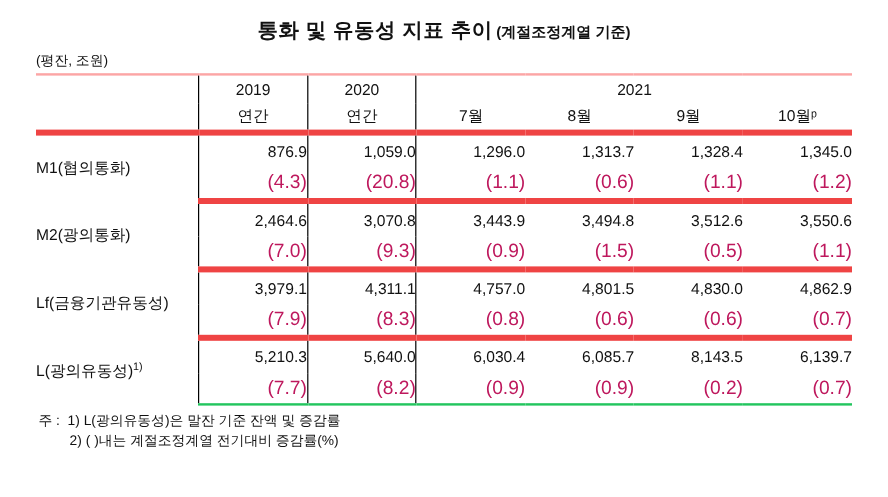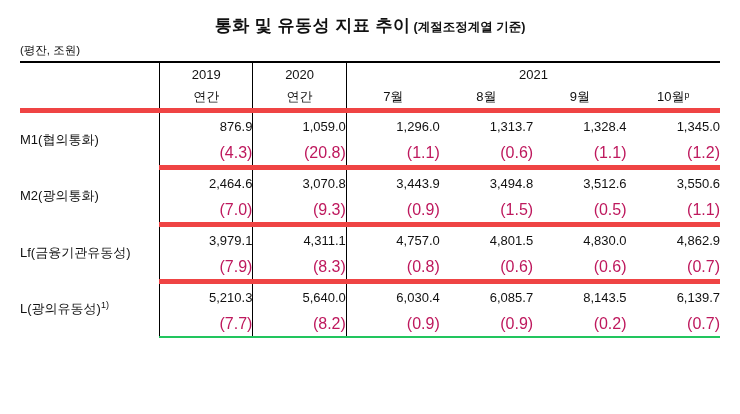--- a/index.html
+++ b/index.html
@@ -12,21 +12,21 @@
     background: #ffffff;
     font-family: "Liberation Sans", sans-serif;
     color: #111111;
     overflow: hidden;
   }
   .page {
     position: relative;
     width: 740px;
     height: 414px;
     box-sizing: border-box;
-    padding: 0 20px;
+    padding: 0 30px;
   }
   .title-row {
     text-align: center;
     padding-top: 14px;
     padding-bottom: 6px;
     white-space: nowrap;
   }
   .title-main {
     font-size: 17px;
     font-weight: bold;
@@ -50,21 +50,21 @@
   }
   table.data th, table.data td {
     font-weight: normal;
     font-size: 13px;
     padding: 0;
   }
   .col-label { width: 23%; }
   .col-num { width: 15.4%; }
 
   .thick-top td, .thick-top th {
-    border-top: 2px solid #000000;
+    border-top: 2px solid #fca5a5;
   }
   .thick-bottom td, .thick-bottom th {
     border-bottom: 2px solid #22c55e;
   }
   .thin-bottom td, .thin-bottom th {
     border-bottom: 5px solid #ef4444;
   }
 
   .hdr-year {
     text-align: center;
@@ -232,14 +232,18 @@
         <td class="num pct sep-left">(8.2)</td>
         <td class="num pct sep-left">(0.9)</td>
         <td class="num pct">(0.9)</td>
         <td class="num pct">(0.2)</td>
         <td class="num pct">(0.7)</td>
       </tr>
 
     </tbody>
   </table>
 
+  <div class="footnotes">
+    <div class="fn-line"><span>주 :</span>&nbsp;&nbsp;<span>1)  L(광의유동성)은 말잔 기준 잔액 및 증감률</span></div>
+    <div class="fn-line"><span class="fn-indent"></span><span>2) (    )내는 계절조정계열 전기대비 증감률(%)</span></div>
+  </div>
 
 </div>
 
 </body></html>

